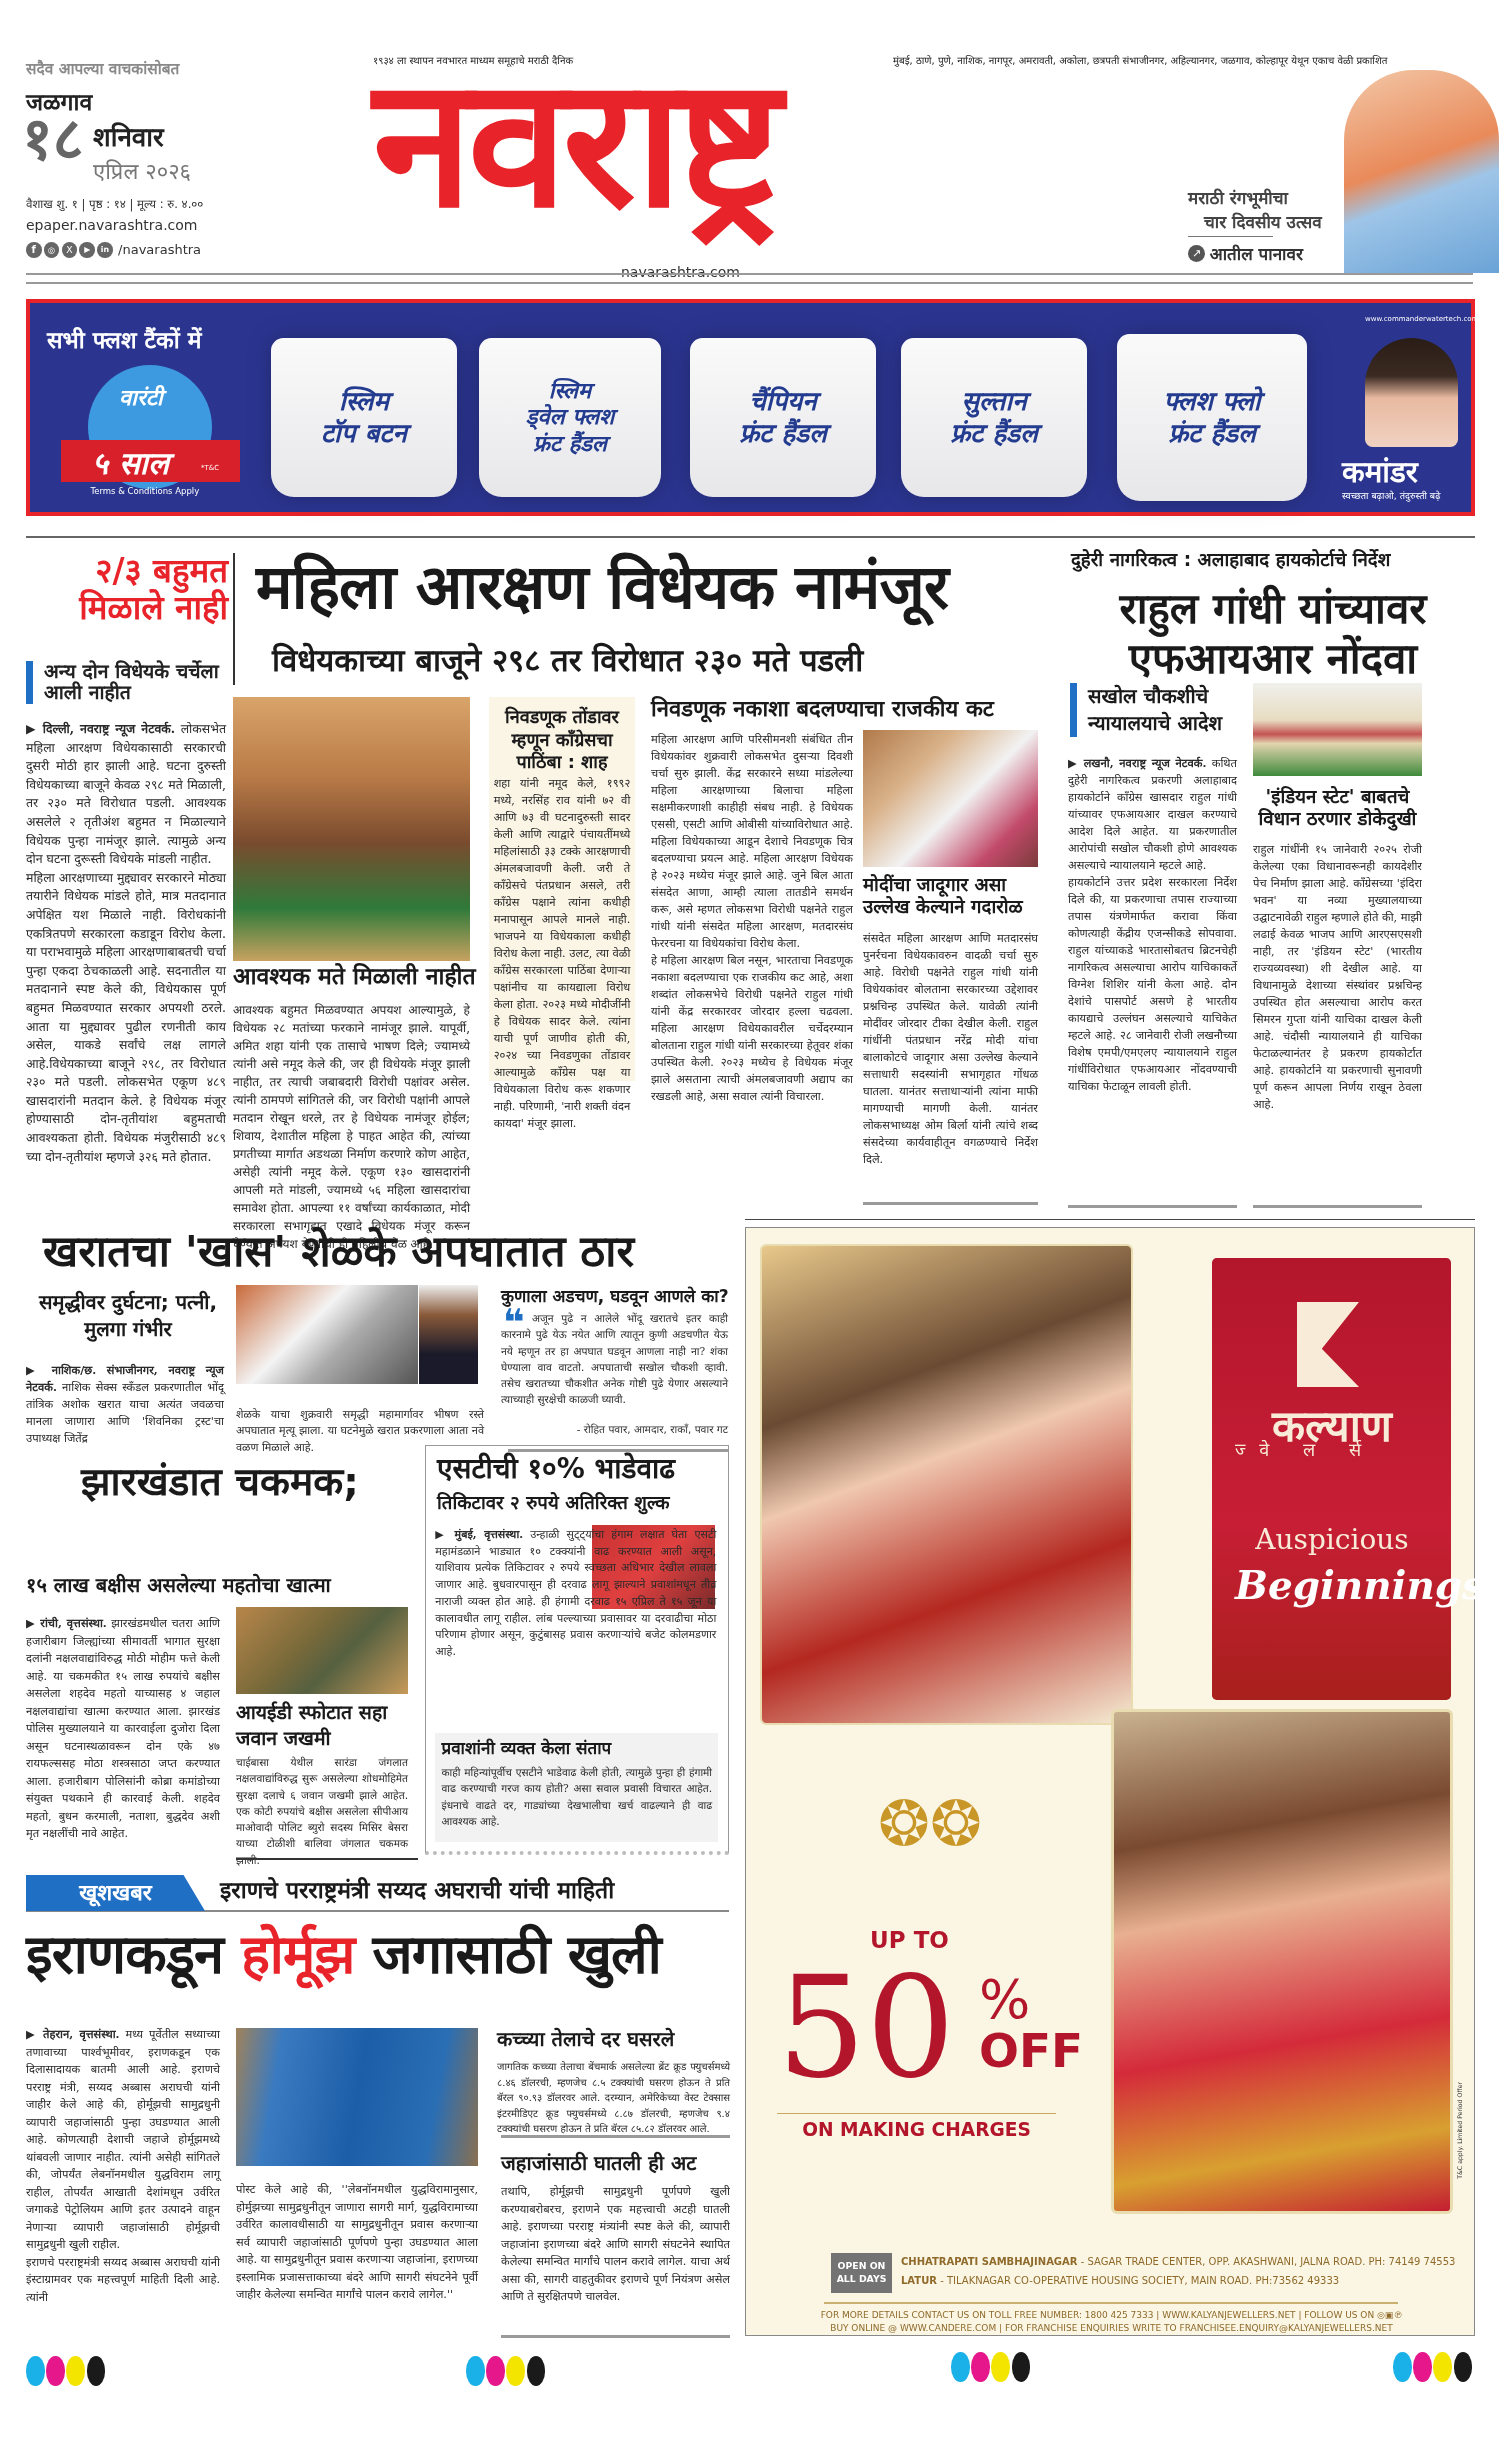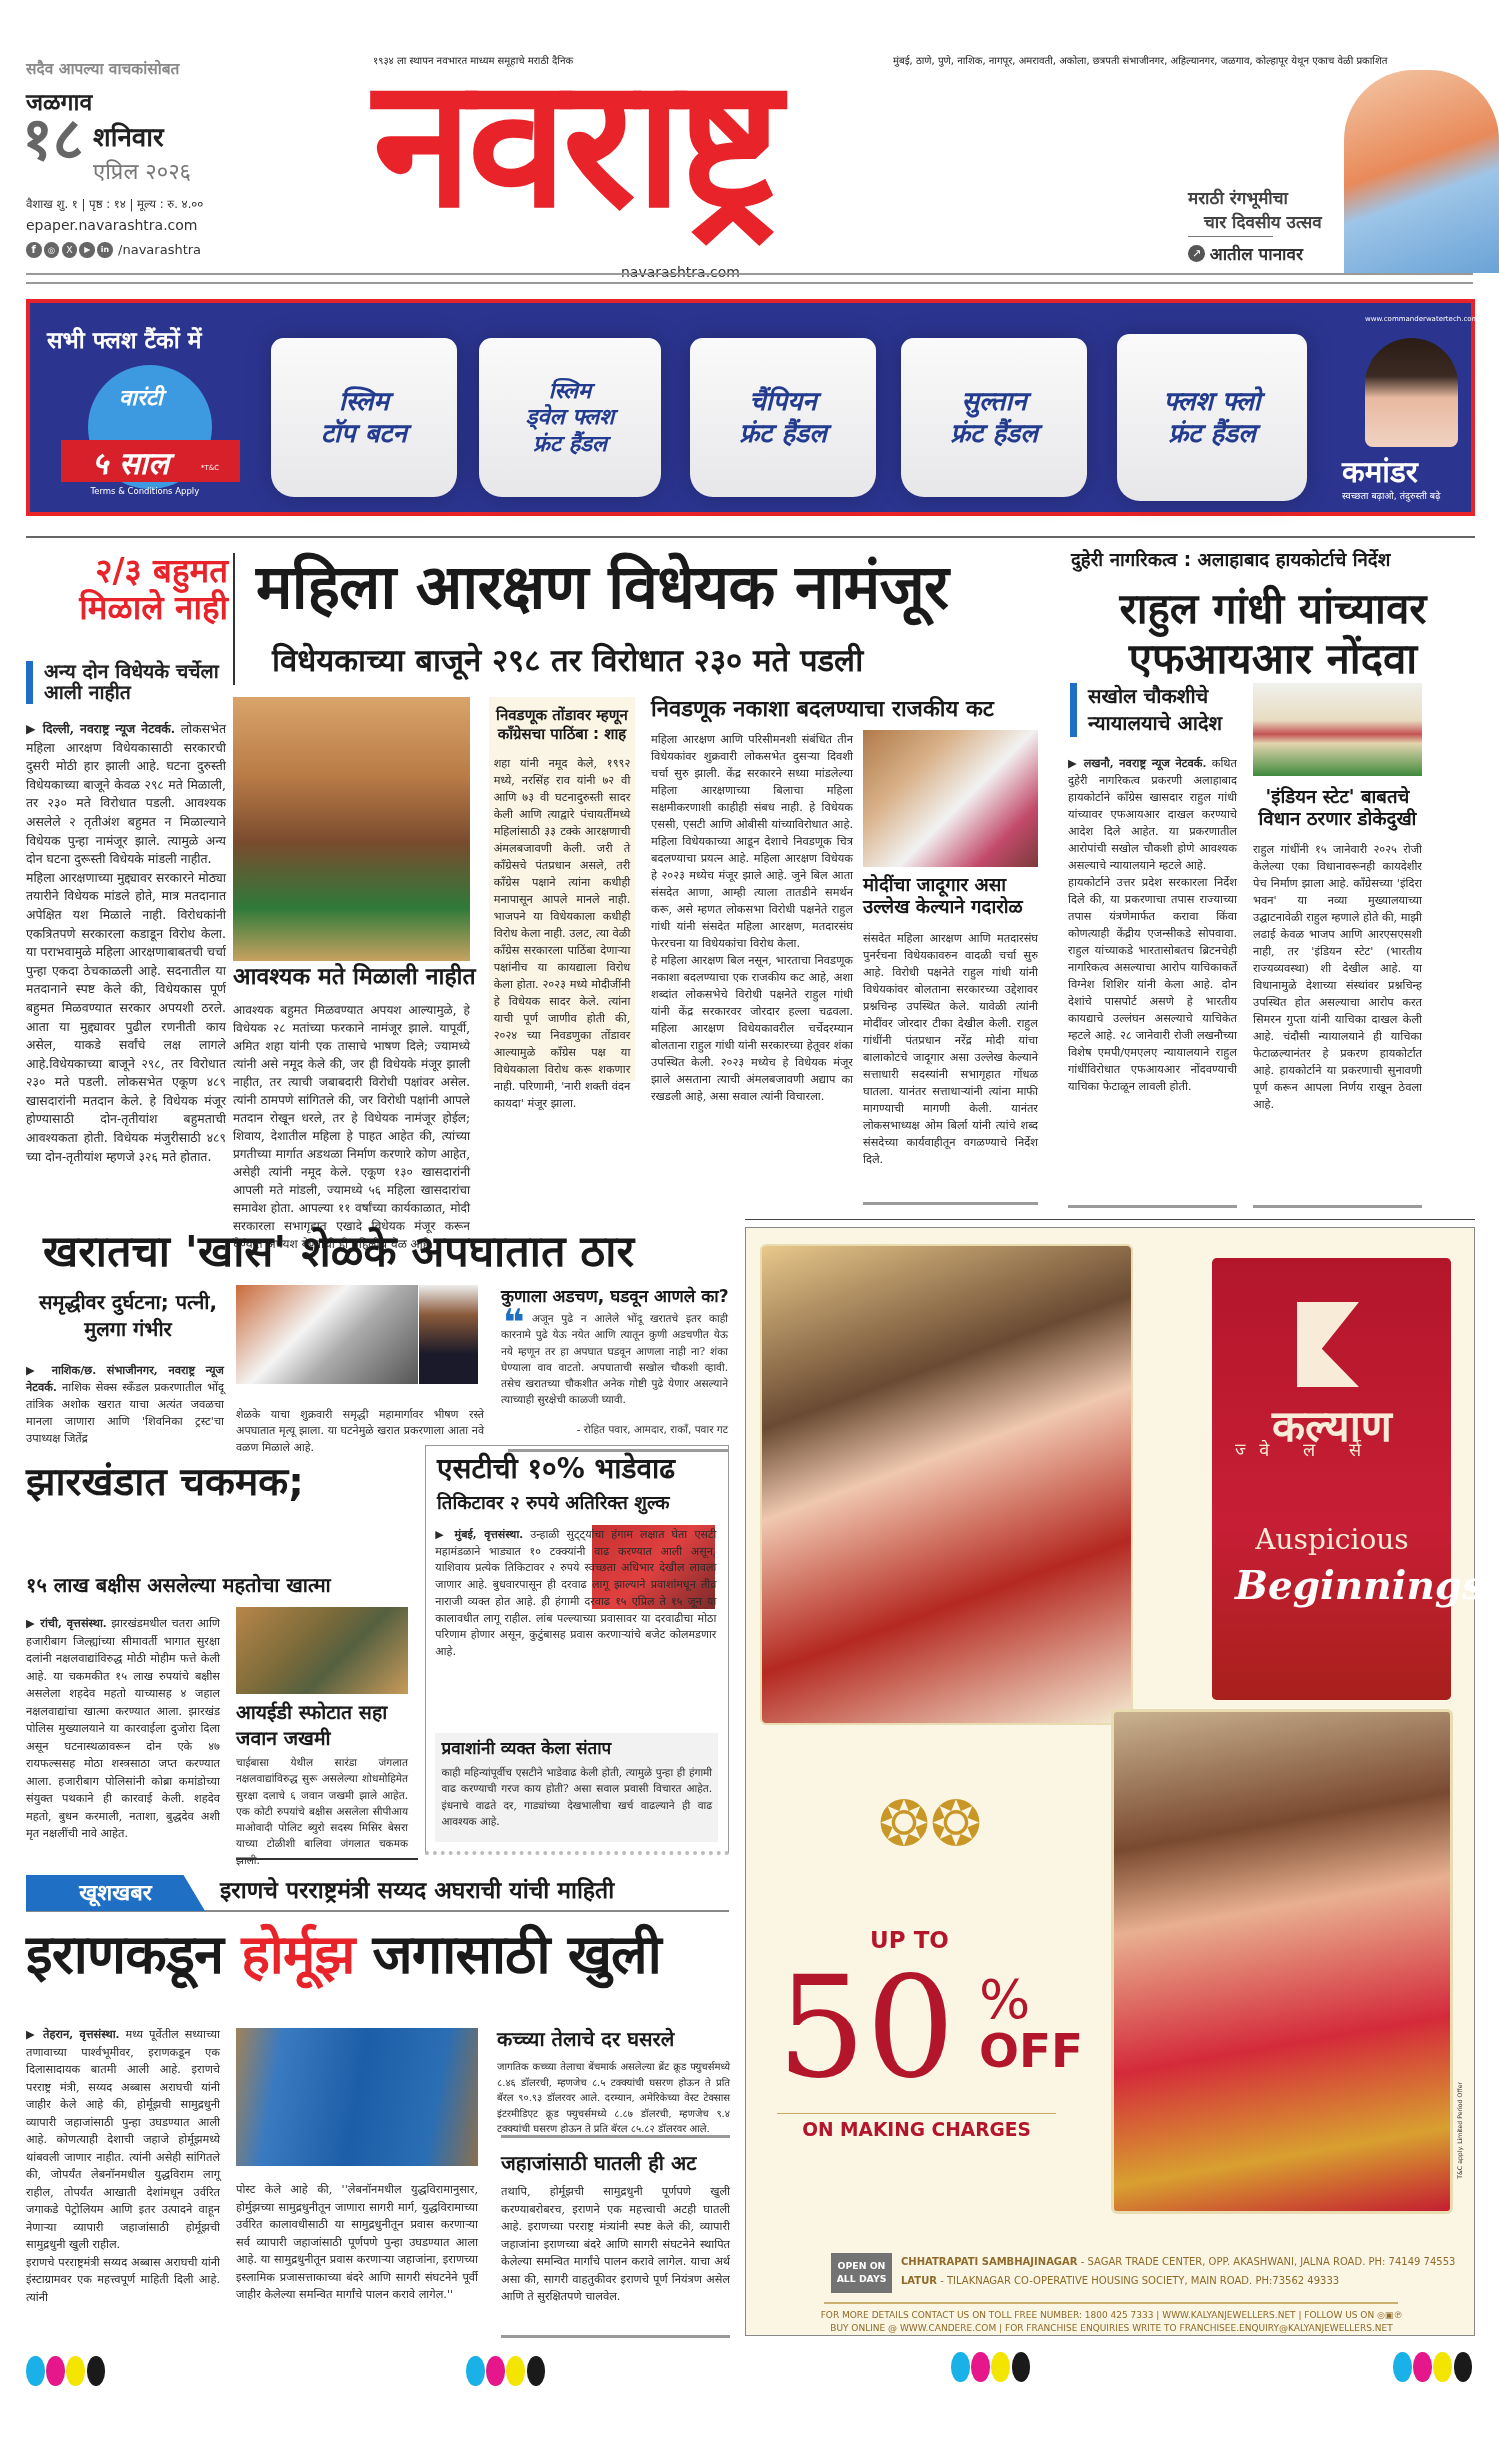--- a/index.html
+++ b/index.html
@@ -121,21 +121,21 @@
   <span>▶ </span><span class="dateline">दिल्ली, नवराष्ट्र न्यूज नेटवर्क.</span>
   <span>लोकसभेत महिला आरक्षण विधेयकासाठी सरकारची दुसरी मोठी हार झाली आहे. घटना दुरुस्ती विधेयकाच्या बाजूने केवळ २९८ मते मिळाली, तर २३० मते विरोधात पडली. आवश्यक असलेले २ तृतीअंश बहुमत न मिळाल्याने विधेयक पुन्हा नामंजूर झाले. त्यामुळे अन्य दोन घटना दुरूस्ती विधेयके मांडली नाहीत.</span><br>
   <span>महिला आरक्षणाच्या मुद्द्यावर सरकारने मोठ्या तयारीने विधेयक मांडले होते, मात्र मतदानात अपेक्षित यश मिळाले नाही. विरोधकांनी एकत्रितपणे सरकारला कडाडून विरोध केला. या पराभवामुळे महिला आरक्षणाबाबतची चर्चा पुन्हा एकदा ठेचकाळली आहे. सदनातील या मतदानाने स्पष्ट केले की, विधेयकास पूर्ण बहुमत मिळवण्यात सरकार अपयशी ठरले. आता या मुद्द्यावर पुढील रणनीती काय असेल, याकडे सर्वांचे लक्ष लागले आहे.विधेयकाच्या बाजूने २९८, तर विरोधात २३० मते पडली. लोकसभेत एकूण ४८९ खासदारांनी मतदान केले. हे विधेयक मंजूर होण्यासाठी दोन-तृतीयांश बहुमताची आवश्यकता होती. विधेयक मंजुरीसाठी ४८९ च्या दोन-तृतीयांश म्हणजे ३२६ मते होतात.</span>
 </div>
 
 <div class="abs photo" style="left:233px;top:697px;width:237px;height:264px;background:linear-gradient(180deg,#d9a46a 0%,#b97b47 30%,#7a4b2e 55%,#2f7a3a 80%,#c8a260 100%)"></div>
 <div class="abs hd" style="left:233px;top:964px;font-size:23px;white-space:nowrap">आवश्यक मते मिळाली नाहीत</div>
 <div class="abs body-text" style="left:233px;top:1001px;width:237px;font-size:12px;line-height:18px">आवश्यक बहुमत मिळवण्यात अपयश आल्यामुळे, हे विधेयक २८ मतांच्या फरकाने नामंजूर झाले. यापूर्वी, अमित शहा यांनी एक तासाचे भाषण दिले; ज्यामध्ये त्यांनी असे नमूद केले की, जर ही विधेयके मंजूर झाली नाहीत, तर त्याची जबाबदारी विरोधी पक्षांवर असेल. त्यांनी ठामपणे सांगितले की, जर विरोधी पक्षांनी आपले मतदान रोखून धरले, तर हे विधेयक नामंजूर होईल; शिवाय, देशातील महिला हे पाहत आहेत की, त्यांच्या प्रगतीच्या मार्गात अडथळा निर्माण करणारे कोण आहेत, असेही त्यांनी नमूद केले. एकूण १३० खासदारांनी आपली मते मांडली, ज्यामध्ये ५६ महिला खासदारांचा समावेश होता. आपल्या ११ वर्षांच्या कार्यकाळात, मोदी सरकारला सभागृहात एखादे विधेयक मंजूर करून घेण्यात अपयश येण्याची ही पहिलीच वेळ आहे.</div>
 
 <div class="abs" style="left:489px;top:697px;width:146px;height:384px;background:#fbf5e6;padding:9.3px 4.7px">
-  <div class="hd" style="font-size:15px;text-align:center;margin-bottom:11px;line-height:1.25">निवडणूक तोंडावर म्हणून काँग्रेसचा पाठिंबा : शाह</div>
+  <div class="hd" style="font-size:18px;text-align:center;margin-bottom:1px;line-height:1.25">निवडणूक तोंडावर म्हणून काँग्रेसचा पाठिंबा : शाह</div>
   <div class="body-text" style="font-size:11.3px;line-height:17px">शहा यांनी नमूद केले, १९९२ मध्ये, नरसिंह राव यांनी ७२ वी आणि ७३ वी घटनादुरुस्ती सादर केली आणि त्याद्वारे पंचायतींमध्ये महिलांसाठी ३३ टक्के आरक्षणाची अंमलबजावणी केली. जरी ते काँग्रेसचे पंतप्रधान असले, तरी काँग्रेस पक्षाने त्यांना कधीही मनापासून आपले मानले नाही. भाजपने या विधेयकाला कधीही विरोध केला नाही. उलट, त्या वेळी काँग्रेस सरकारला पाठिंबा देणाऱ्या पक्षांनीच या कायद्याला विरोध केला होता. २०२३ मध्ये मोदीजींनी हे विधेयक सादर केले. त्यांना याची पूर्ण जाणीव होती की, २०२४ च्या निवडणुका तोंडावर आल्यामुळे काँग्रेस पक्ष या विधेयकाला विरोध करू शकणार नाही. परिणामी, 'नारी शक्ती वंदन कायदा' मंजूर झाला.</div>
 </div>
 
 <div class="abs hd" style="left:651px;top:697px;font-size:22px;white-space:nowrap">निवडणूक नकाशा बदलण्याचा राजकीय कट</div>
 <div class="abs body-text" style="left:651px;top:731px;width:202px;font-size:11.3px;line-height:17px">
   <span>महिला आरक्षण आणि परिसीमनशी संबंधित तीन विधेयकांवर शुक्रवारी लोकसभेत दुसऱ्या दिवशी चर्चा सुरु झाली. केंद्र सरकारने सध्या मांडलेल्या महिला आरक्षणाच्या बिलाचा महिला सक्षमीकरणाशी काहीही संबध नाही. हे विधेयक एससी, एसटी आणि ओबीसी यांच्याविरोधात आहे. महिला विधेयकाच्या आडून देशाचे निवडणूक चित्र बदलण्याचा प्रयत्न आहे. महिला आरक्षण विधेयक हे २०२३ मध्येच मंजूर झाले आहे. जुने बिल आता संसदेत आणा, आम्ही त्याला तातडीने समर्थन करू, असे म्हणत लोकसभा विरोधी पक्षनेते राहुल गांधी यांनी संसदेत महिला आरक्षण, मतदारसंघ फेररचना या विधेयकांचा विरोध केला.</span><br><span>हे महिला आरक्षण बिल नसून, भारताचा निवडणूक नकाशा बदलण्याचा एक राजकीय कट आहे, अशा शब्दांत लोकसभेचे विरोधी पक्षनेते राहुल गांधी यांनी केंद्र सरकारवर जोरदार हल्ला चढवला. महिला आरक्षण विधेयकावरील चर्चेदरम्यान बोलताना राहुल गांधी यांनी सरकारच्या हेतूवर शंका उपस्थित केली. २०२३ मध्येच हे विधेयक मंजूर झाले असताना त्याची अंमलबजावणी अद्याप का रखडली आहे, असा सवाल त्यांनी विचारला.</span>
 </div>
 
 <div class="abs photo" style="left:863px;top:730px;width:175px;height:137px;background:linear-gradient(135deg,#b07a4a 0%,#d9b28a 30%,#f2f2f2 55%,#c24a6a 80%,#7b3b3b 100%)"></div>
 <div class="abs hd" style="left:863px;top:874px;width:179px;font-size:18.6px;line-height:1.2">मोदींचा जादूगार असा उल्लेख केल्याने गदारोळ</div>
@@ -165,21 +165,21 @@
 <div class="abs photo" style="left:236px;top:1285px;width:182px;height:99px;background:linear-gradient(135deg,#c96a3a 0%,#f4f4f4 40%,#aaa 60%,#555 100%)"></div>
 <div class="abs photo" style="left:419px;top:1285px;width:59px;height:99px;background:linear-gradient(180deg,#eee 0%,#8a5a3a 30%,#1a1a2a 70%)"></div>
 <div class="abs body-text" style="left:236px;top:1407px;width:248px;font-size:11px;line-height:16.3px">शेळके याचा शुक्रवारी समृद्धी महामार्गावर भीषण रस्ते अपघातात मृत्यू झाला. या घटनेमुळे खरात प्रकरणाला आता नवे वळण मिळाले आहे.</div>
 
 <div class="abs hd" style="left:501px;top:1287px;font-size:17px;white-space:nowrap">कुणाला अडचण, घडवून आणले का?</div>
 <div class="abs" style="left:503px;top:1304px;font-size:37px;color:#1f6fc5;font-weight:bold;line-height:1">❝</div>
 <div class="abs body-text" style="left:501px;top:1310px;width:227px;font-size:10.5px;line-height:16.3px;text-indent:31px">अजून पुढे न आलेले भोंदू खरातचे इतर काही कारनामे पुढे येऊ नयेत आणि त्यातून कुणी अडचणीत येऊ नये म्हणून तर हा अपघात घडवून आणला नाही ना? शंका घेण्याला वाव वाटतो. अपघाताची सखोल चौकशी व्हावी. तसेच खरातच्या चौकशीत अनेक गोष्टी पुढे येणार असल्याने त्याच्याही सुरक्षेची काळजी घ्यावी.</div>
 <div class="abs" style="left:501px;top:1422px;width:227px;font-size:10.5px;text-align:right;color:#333">- रोहित पवार, आमदार, राकाँ, पवार गट</div>
 <div class="abs rule-gray" style="left:508px;top:1449px;width:220px;height:3.1px"></div>
 
-<div class="abs hd" style="left:26px;top:1459px;width:388px;text-align:left;font-size:39px;line-height:1.18">
+<div class="abs hd" style="left:26px;top:1459px;width:388px;text-align:center;font-size:39px;line-height:1.18">
   <div>झारखंडात चकमक;</div>
 </div>
 <div class="abs hd" style="left:26px;top:1574px;font-size:20px;white-space:nowrap">१५ लाख बक्षीस असलेल्या महतोचा खात्मा</div>
 <div class="abs body-text" style="left:26px;top:1615px;width:194px;font-size:11.3px;line-height:17.5px">
   <span>▶ </span><span class="dateline">रांची, वृत्तसंस्था.</span>
   <span>झारखंडमधील चतरा आणि हजारीबाग जिल्ह्यांच्या सीमावर्ती भागात सुरक्षा दलांनी नक्षलवाद्यांविरुद्ध मोठी मोहीम फत्ते केली आहे. या चकमकीत १५ लाख रुपयांचे बक्षीस असलेला शहदेव महतो याच्यासह ४ जहाल नक्षलवाद्यांचा खात्मा करण्यात आला. झारखंड पोलिस मुख्यालयाने या कारवाईला दुजोरा दिला असून घटनास्थळावरून दोन एके ४७ रायफल्ससह मोठा शस्त्रसाठा जप्त करण्यात आला. हजारीबाग पोलिसांनी कोब्रा कमांडोच्या संयुक्त पथकाने ही कारवाई केली. शहदेव महतो, बुधन करमाली, नताशा, बुद्धदेव अशी मृत नक्षलींची नावे आहेत.</span>
 </div>
 <div class="abs photo" style="left:236px;top:1607px;width:172px;height:87px;background:linear-gradient(135deg,#b8864a 0%,#7a6a3a 40%,#556040 60%,#c79a5a 100%)"></div>
 <div class="abs hd" style="left:236px;top:1700px;width:171px;font-size:19.4px;line-height:1.35">आयईडी स्फोटात सहा जवान जखमी</div>
 <div class="abs body-text" style="left:236px;top:1754px;width:172px;font-size:10.5px;line-height:16.3px">चाईबासा येथील सारंडा जंगलात नक्षलवाद्यांविरुद्ध सुरू असलेल्या शोधमोहिमेत सुरक्षा दलाचे ६ जवान जखमी झाले आहेत. एक कोटी रुपयांचे बक्षीस असलेला सीपीआय माओवादी पोलिट ब्युरो सदस्य मिसिर बेसरा याच्या टोळीशी बालिवा जंगलात चकमक झाली.</div>

